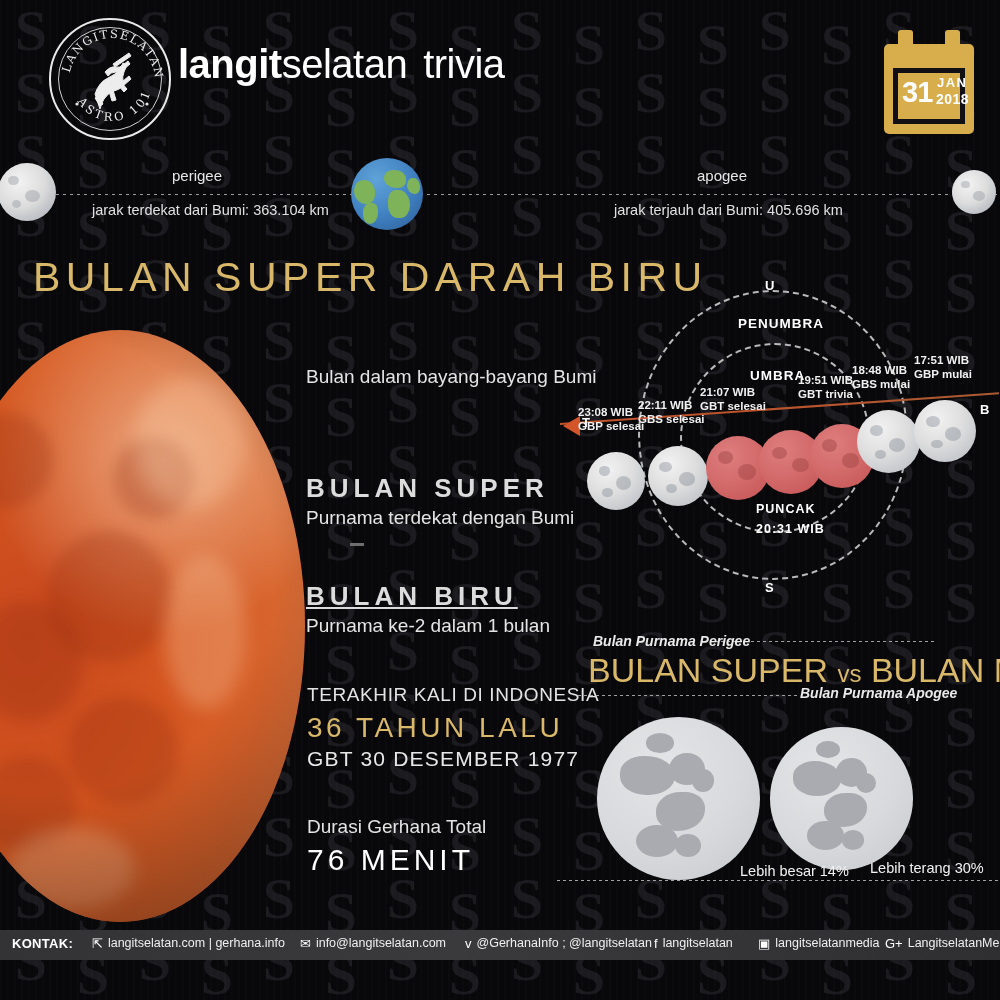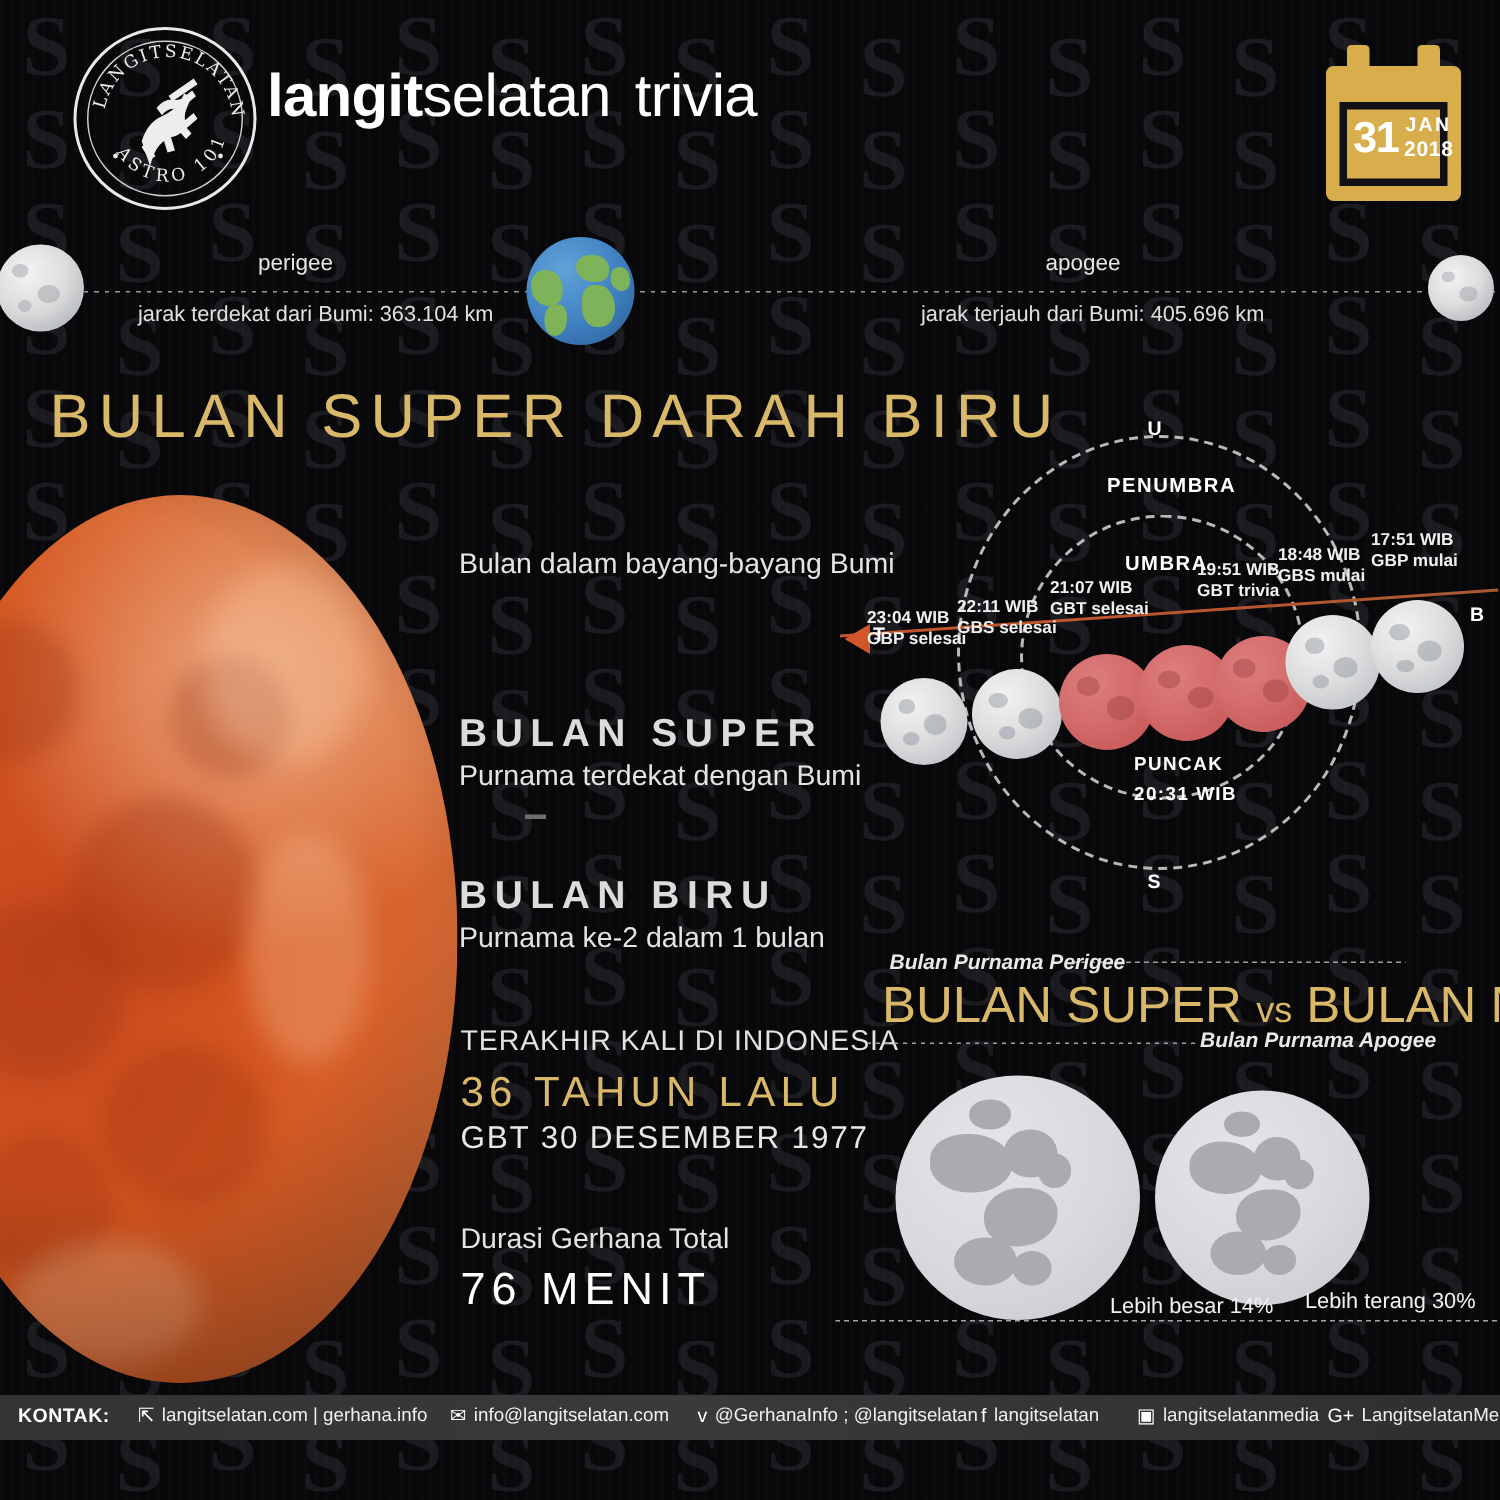--- a/index.html
+++ b/index.html
@@ -103,21 +103,21 @@
   .feat .h{ color:#dcdcdc; font-weight:bold; }
   .feat .s{ color:#e4e4e4; }
   #f1{ left:306px; top:363px; }
   #f1 .h{ font-size:26px; letter-spacing:0.2px; }
   #f1 .s{ font-size:19px; margin-top:3px;}
   #f2{ left:306px; top:473px; }
   #f2 .h{ font-size:26px; letter-spacing:5px; }
   #f2 .s{ font-size:19px; margin-top:3px;}
   #dash{ position:absolute; left:350px; top:543px; width:14px; height:3px; background:#6e6e6e; z-index:6;}
   #f3{ left:306px; top:581px; }
-  #f3 .h{ font-size:26px; letter-spacing:5px; }
+  #f3 .h{ font-size:26px; letter-spacing:5px;text-decoration:underline; }
   #f3 .s{ font-size:19px; margin-top:3px;}
 
   #terakhir{ position:absolute; left:307px; top:684px; z-index:6;}
   #terakhir .t1{ color:#e3e3e3; font-size:19px; letter-spacing:0.6px;}
   #terakhir .t2{ color:#d9b969; font-size:28px; letter-spacing:3.5px; margin-top:6px;}
   #terakhir .t3{ color:#e7e7e7; font-size:21px; letter-spacing:1.2px; margin-top:3px;}
 
   #durasi{ position:absolute; left:307px; top:816px; z-index:6;}
   #durasi .d1{ color:#e3e3e3; font-size:19px;}
   #durasi .d2{ color:#ffffff; font-size:30px; letter-spacing:4px; margin-top:5px;}
@@ -613,21 +613,21 @@
   <div class="ecl-cap" style="left:190px; top:98px; font-size:13.5px;">UMBRA</div>
   <div class="ecl-cap" style="left:196px; top:232px; font-size:12.5px;">PUNCAK</div>
   <div class="ecl-cap" style="left:196px; top:252px; font-size:12.5px;">20:31 WIB</div>
 
   <div class="em grey" style="left:27px; top:182px; width:58px; height:58px;">
     <div class="c" style="left:20%;top:24%;width:20%;height:17%;"></div>
     <div class="c" style="left:50%;top:42%;width:26%;height:24%;"></div>
     <div class="c" style="left:26%;top:62%;width:18%;height:15%;"></div>
   </div>
   <div class="ecl-lbl" style="left:18px; top:135px;">
-    <span>23:04 WIB</span><br>
+    <span>23:08 WIB</span><br>
     <span>GBP selesai</span>
   </div>
 
   <div class="em grey" style="left:88px; top:176px; width:60px; height:60px;">
     <div class="c" style="left:18%;top:26%;width:22%;height:18%;"></div>
     <div class="c" style="left:52%;top:44%;width:26%;height:22%;"></div>
     <div class="c" style="left:30%;top:64%;width:18%;height:15%;"></div>
   </div>
   <div class="ecl-lbl" style="left:78px; top:128px;">
     <span>22:11 WIB</span><br>

